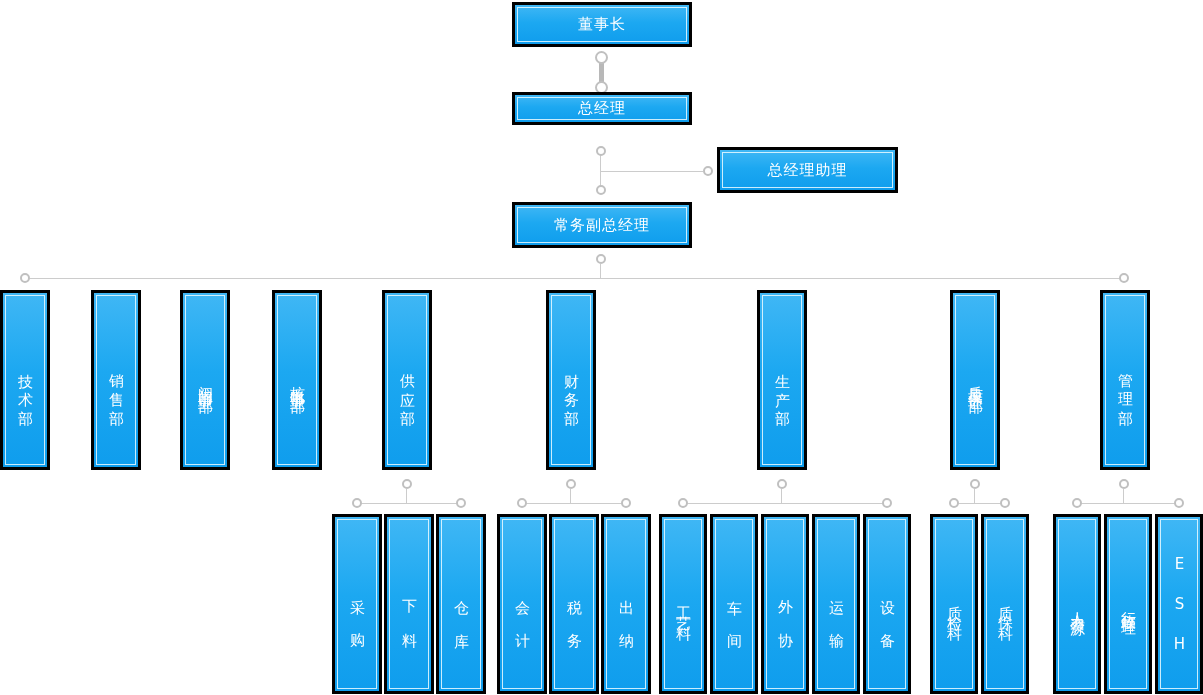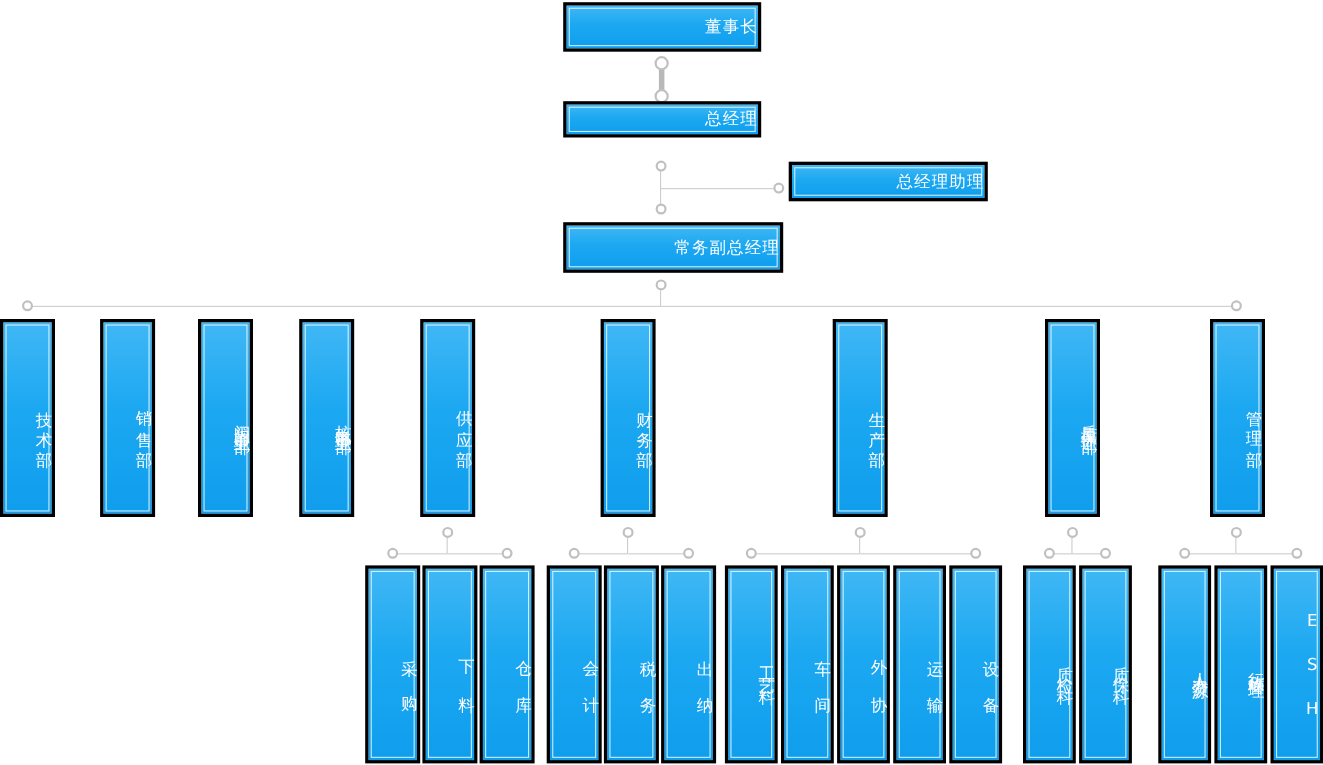--- a/index.html
+++ b/index.html
@@ -4,21 +4,21 @@
 <style>
   html,body{margin:0;padding:0;background:#fff;}
   #canvas{
     position:relative;width:1203px;height:695px;background:#fff;overflow:hidden;
     font-family:"DejaVu Sans","Liberation Sans",sans-serif;
   }
   
   .node{
     position:absolute;box-sizing:border-box;border:3px solid #000;
     background:linear-gradient(180deg,#40b7f5 0%,#1ca8f1 45%,#0f9ded 100%);
-    display:flex;align-items:center;justify-content:flex-end;
+    display:flex;align-items:center;justify-content:center;
   }
   .node::after{
     content:"";position:absolute;inset:2px;
     border:1px solid rgba(235,250,255,.85);pointer-events:none;
   }
   .label{color:#fff;font-size:15px;line-height:1;white-space:nowrap;}
   .h .label{letter-spacing:1px;}
   .vtext{writing-mode:vertical-rl;text-orientation:upright;}
   .v-wide {letter-spacing:18px;margin-bottom:-18px;}
   .v-tight{letter-spacing:3px; margin-bottom:-3px;}
@@ -84,24 +84,24 @@
   <div class="line" style="left:1077px;top:503px;width:102px;height:1px"></div>
   <div class="dot" style="left:1072px;top:498px"></div>
   <div class="dot" style="left:1174px;top:498px"></div>
 
   <div class="node h" style="left:512px;top:2px;width:180px;height:45px">
     <span class="label">董事长</span>
   </div>
   <div class="node h" style="left:512px;top:92px;width:180px;height:33px">
     <span class="label">总经理</span>
   </div>
-  <div class="node h" style="left:717px;top:147px;width:181px;height:36px">
+  <div class="node h" style="left:717px;top:147px;width:181px;height:46px">
     <span class="label">总经理助理</span>
   </div>
-  <div class="node h" style="left:512px;top:202px;width:200px;height:46px">
+  <div class="node h" style="left:512px;top:202px;width:180px;height:46px">
     <span class="label">常务副总经理</span>
   </div>
 
   <div class="node v" style="left:0px;top:290px;width:50px;height:180px">
     <span class="label vtext v-wide">技术部</span>
   </div>
   <div class="node v" style="left:91px;top:290px;width:50px;height:180px">
     <span class="label vtext v-wide">销售部</span>
   </div>
   <div class="node v" style="left:180px;top:290px;width:50px;height:180px">

